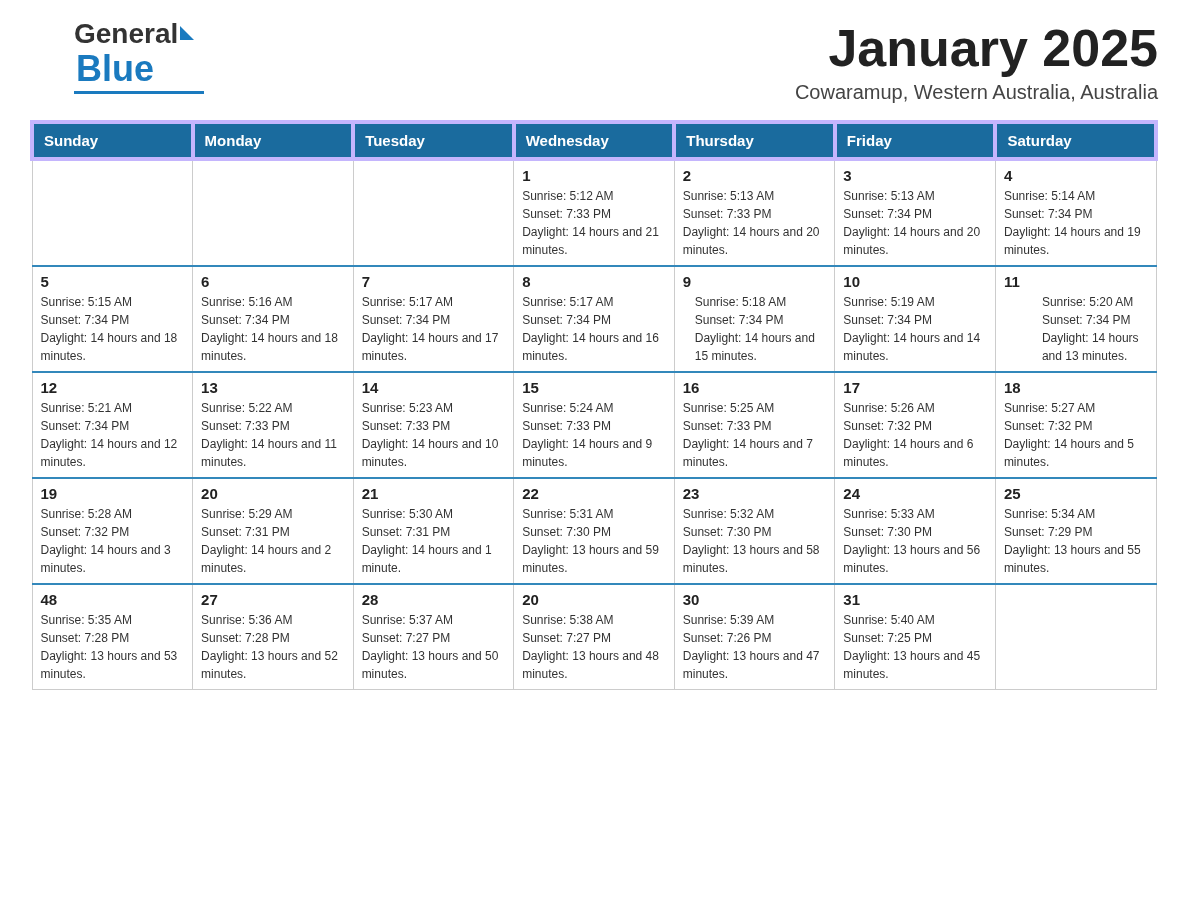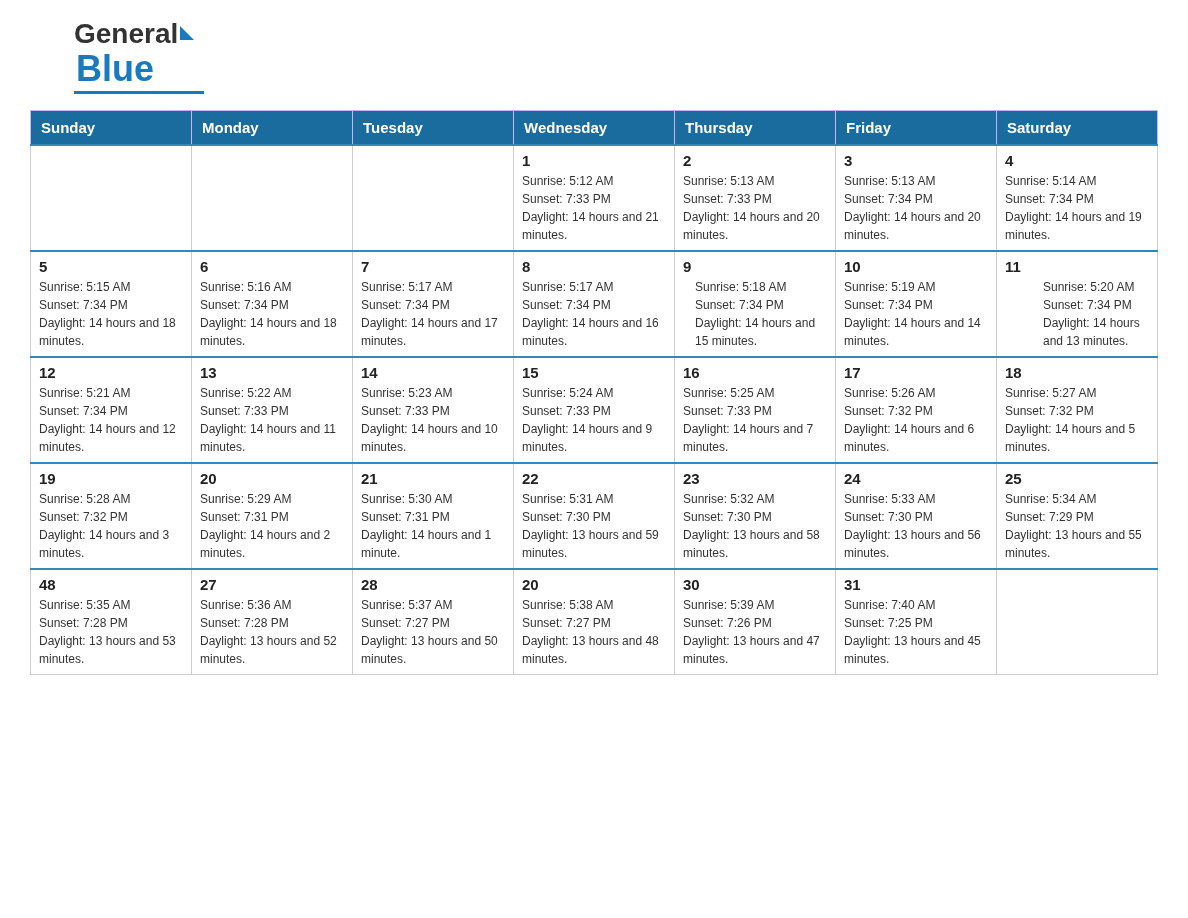--- a/index.html
+++ b/index.html
@@ -35,21 +35,21 @@
       border-collapse: collapse;
       table-layout: fixed;
     }
     .calendar thead tr th {
       background-color: #1a6b9e;
       color: #ffffff;
       font-size: 15px;
       font-weight: bold;
       padding: 8px 10px;
       text-align: left;
-      border: 1px solid #c4b5fd;
+      border: 4px solid #c4b5fd;
     }
     .calendar tbody tr td {
       vertical-align: top;
       padding: 6px 8px;
       border: 1px solid #cccccc;
       border-top: 2px solid #3388bb;
       font-size: 12.5px;
       color: #333;
       min-height: 90px;
       height: 90px;
@@ -105,20 +105,22 @@
       <span style="display:inline-block;width:0;height:0;border-left:13px solid #1a7abf;border-right:0;border-bottom:0;border-top:14px solid transparent;margin-left:2px;margin-bottom:2px;transform:rotate(0deg);vertical-align:middle;
       border-style:solid;border-width:14px 0 0 14px;border-color:transparent transparent transparent #1a7abf;
       "></span>
     </div>
     <div style="display:flex;align-items:center;">
       <span class="logo-blue-part" style="margin-left:2px;">Blue</span>
     </div>
     <div class="blue-underline" style="width:130px;"></div>
   </div>
   <div class="title-area">
+    <div class="main-title">January 2025</div>
+    <div class="subtitle">Cowaramup, Western Australia, Australia</div>
   </div>
 </div>
 
 <table class="calendar">
   <thead>
     <tr>
     <th>Sunday</th>
         <th>Monday</th>
         <th>Tuesday</th>
         <th>Wednesday</th>
@@ -315,20 +317,20 @@
 Daylight: 13 hours and 48 minutes.</div>
         </td>
         <td>
           <span class="day-number">30</span>
           <div class="day-info" style="white-space: pre-line;">Sunrise: 5:39 AM
 Sunset: 7:26 PM
 Daylight: 13 hours and 47 minutes.</div>
         </td>
         <td>
           <span class="day-number">31</span>
-          <div class="day-info" style="white-space: pre-line;">Sunrise: 7:40 AM
+          <div class="day-info" style="white-space: pre-line;">Sunrise: 5:40 AM
 Sunset: 7:25 PM
 Daylight: 13 hours and 45 minutes.</div>
         </td>
         <td class="empty" style="border-top: 2px solid rgb(51, 136, 187);"></td>
       </tr>
     </tbody>
 </table>
 
 </body></html>

